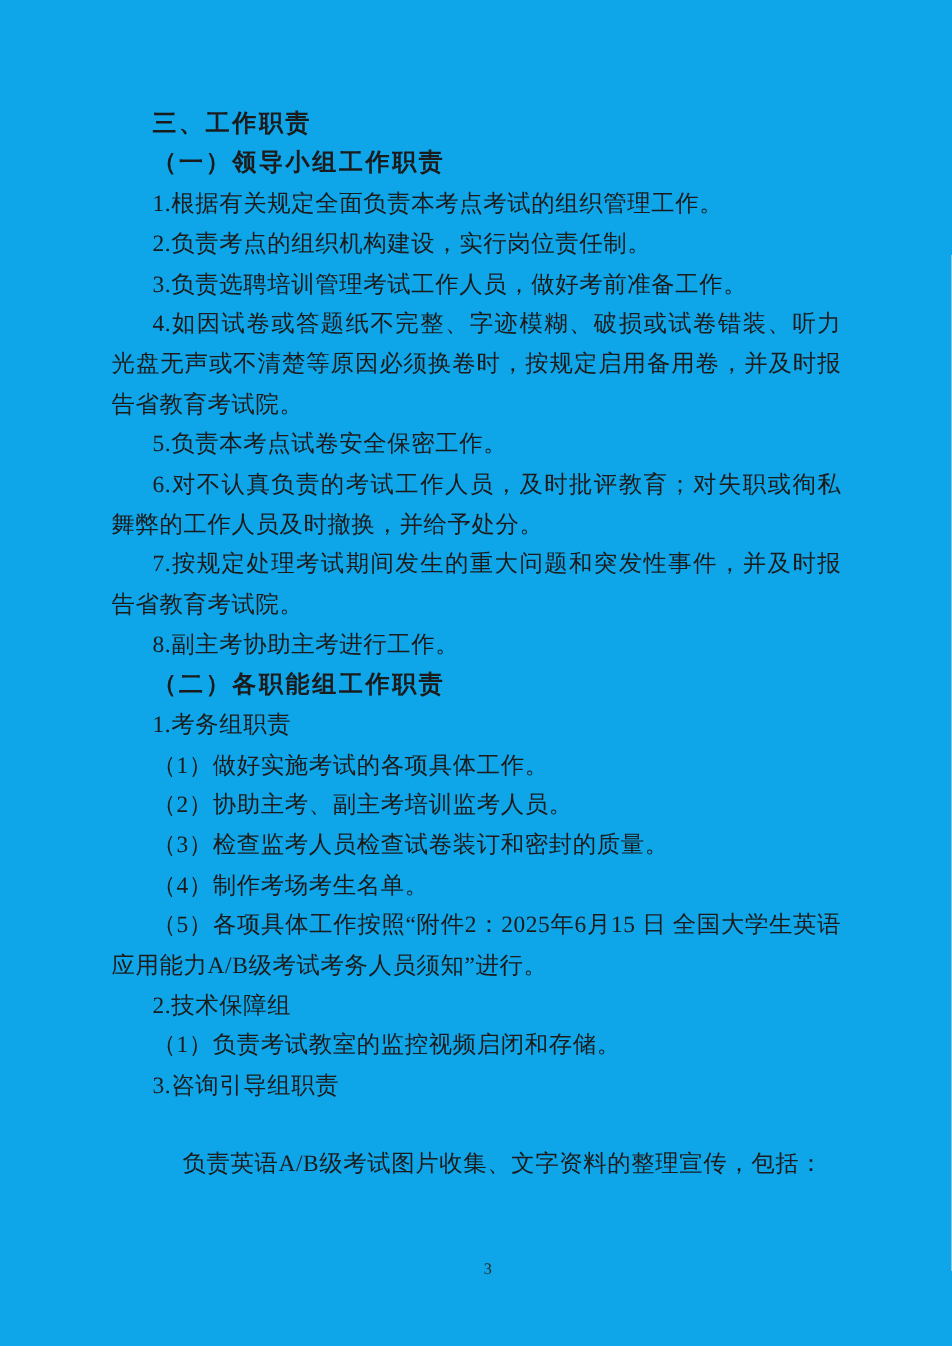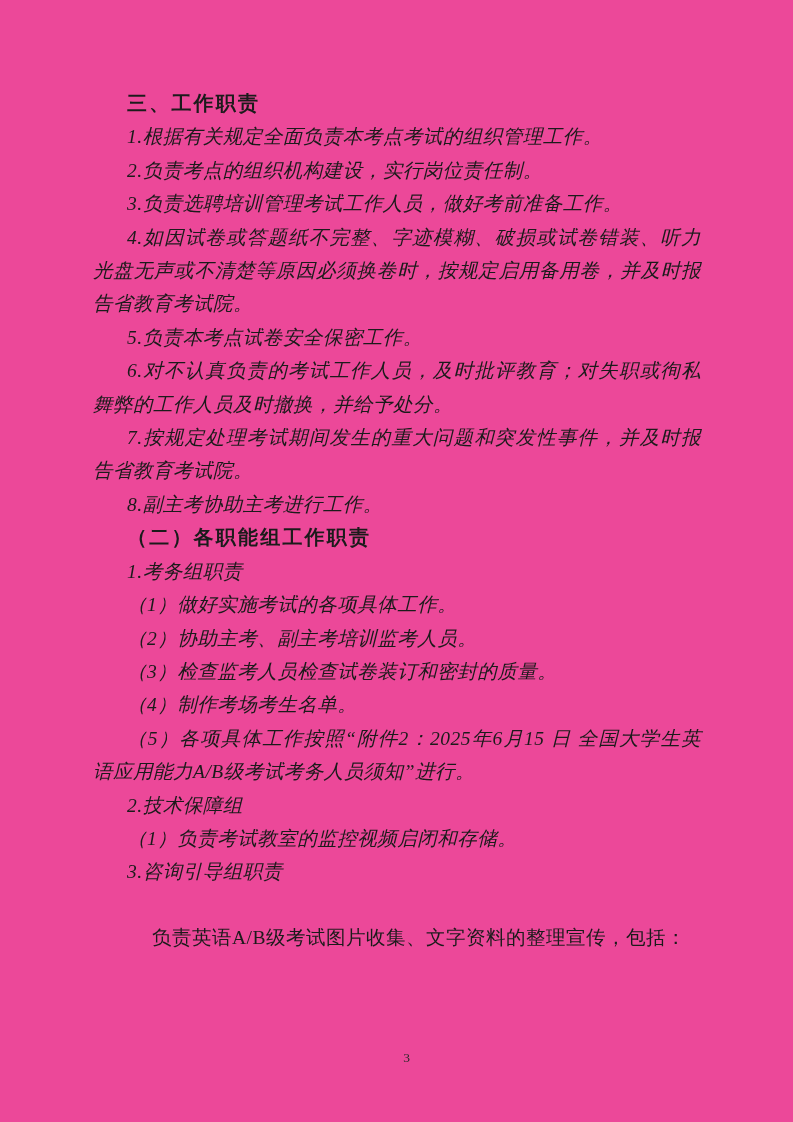--- a/index.html
+++ b/index.html
@@ -5,21 +5,21 @@
   html, body {
     margin: 0;
     padding: 0;
     background: #e8e8e8;
   }
   .page {
     position: relative;
     width: 793px;
     height: 1122px;
     margin: 0 auto;
-    background: #ec4899;
+    background: #0ea5e9;
     overflow: hidden;
     color: #1b1b1b;
   }
   .content {
     position: absolute;
     left: 93px;
     top: 87px;
     width: 608px;
     font-family: "Liberation Serif", "DejaVu Serif", serif;
     font-size: 19.5px;
@@ -34,21 +34,20 @@
     font-family: "Liberation Sans", "DejaVu Sans", sans-serif;
     font-weight: bold;
     font-size: 20px;
     letter-spacing: 2.2px;
     text-indent: 34px;
     text-align: left;
   }
   .blk.p {
     text-indent: 34px;
     text-align: justify;
-    font-style: italic;
   }
   .blk.p-indent3 {
     text-indent: 59px;
     text-align: justify;
     margin-top: 32px;
   }
   .footer {
     position: absolute;
     left: 0;
     right: 0;
@@ -59,20 +58,21 @@
     color: #2a2a2a;
     text-indent: 20px;
   }
 </style>
 </head>
 <body>
 
 <div class="page">
   <div class="content">
       <p class="blk h1">三、工作职责</p>
+      <p class="blk h2">（一）领导小组工作职责</p>
       <p class="blk p">1.根据有关规定全面负责本考点考试的组织管理工作。</p>
       <p class="blk p">2.负责考点的组织机构建设，实行岗位责任制。</p>
       <p class="blk p">3.负责选聘培训管理考试工作人员，做好考前准备工作。</p>
       <p class="blk p">4.如因试卷或答题纸不完整、字迹模糊、破损或试卷错装、听力光盘无声或不清楚等原因必须换卷时，按规定启用备用卷，并及时报告省教育考试院。</p>
       <p class="blk p">5.负责本考点试卷安全保密工作。</p>
       <p class="blk p">6.对不认真负责的考试工作人员，及时批评教育；对失职或徇私舞弊的工作人员及时撤换，并给予处分。</p>
       <p class="blk p">7.按规定处理考试期间发生的重大问题和突发性事件，并及时报告省教育考试院。</p>
       <p class="blk p">8.副主考协助主考进行工作。</p>
       <p class="blk h2">（二）各职能组工作职责</p>
       <p class="blk p">1.考务组职责</p>

